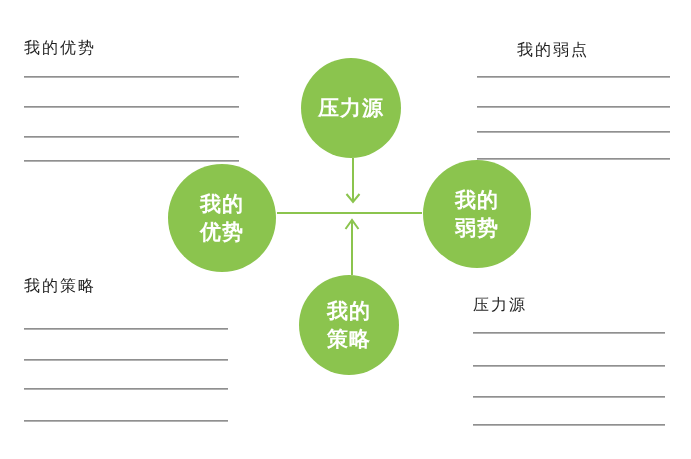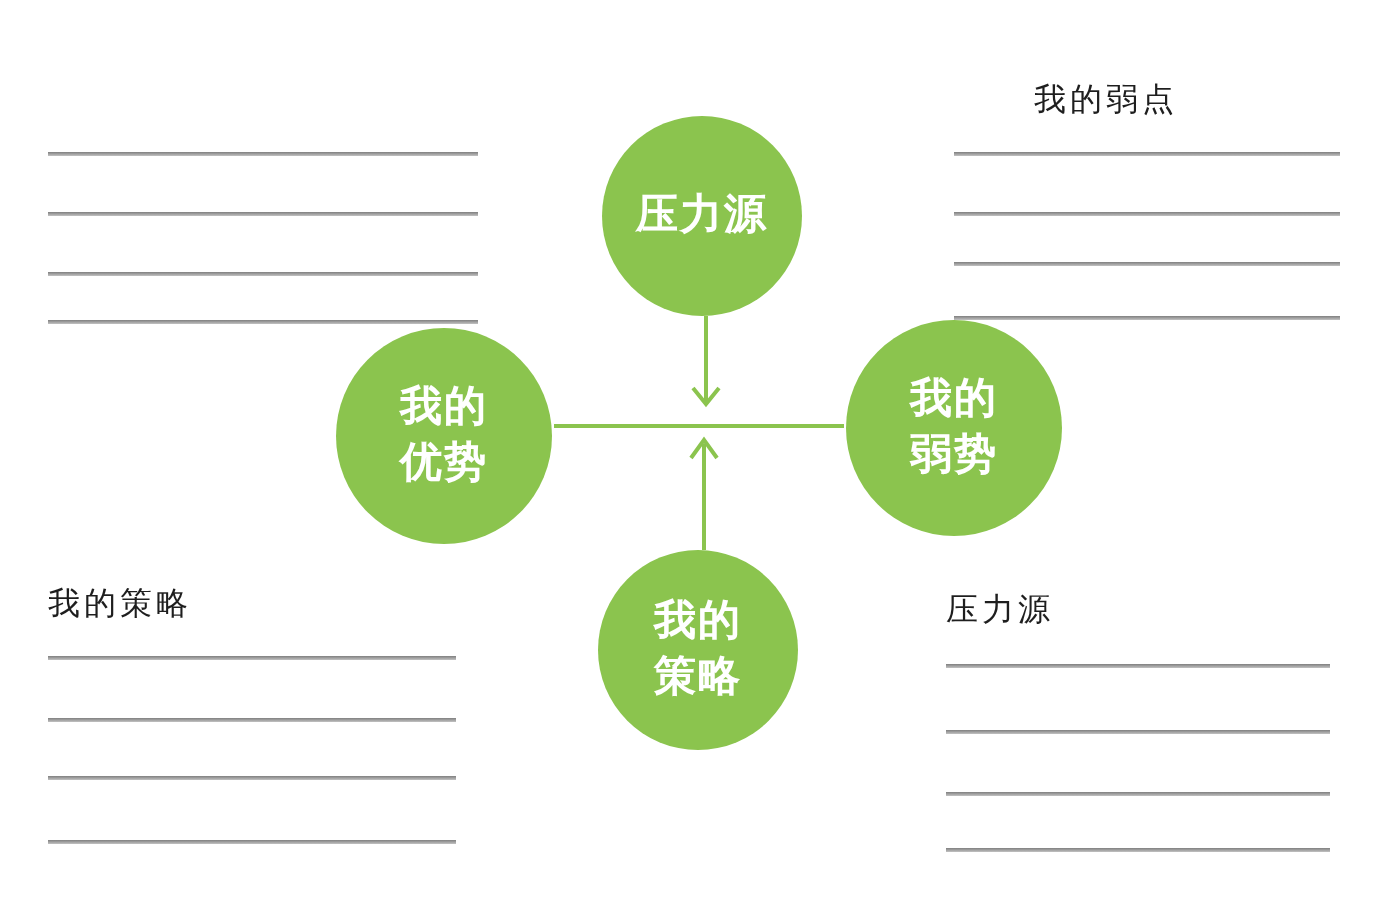--- a/index.html
+++ b/index.html
@@ -48,32 +48,33 @@
     left: 0; top: 0;
     width: 691px; height: 459px;
     pointer-events: none;
   }
 </style>
 </head>
 <body>
 
 <div id="worksheet">
 
+  <div class="corner-label" style="left:24px; top:38px;">我的优势</div>
   <div class="writing-line" style="left:24px; top:76px;  width:215px;"></div>
   <div class="writing-line" style="left:24px; top:106px; width:215px;"></div>
   <div class="writing-line" style="left:24px; top:136px; width:215px;"></div>
   <div class="writing-line" style="left:24px; top:160px; width:215px;"></div>
 
   <div class="corner-label" style="left:477px; top:40px;margin-left:40px;">我的弱点</div>
   <div class="writing-line" style="left:477px; top:76px;  width:193px;"></div>
   <div class="writing-line" style="left:477px; top:106px; width:193px;"></div>
   <div class="writing-line" style="left:477px; top:131px; width:193px;"></div>
   <div class="writing-line" style="left:477px; top:158px; width:193px;"></div>
 
-  <div class="corner-label" style="left:24px; top:292px;">我的策略</div>
+  <div class="corner-label" style="left:24px; top:276px;">我的策略</div>
   <div class="writing-line" style="left:24px; top:328px; width:204px;"></div>
   <div class="writing-line" style="left:24px; top:359px; width:204px;"></div>
   <div class="writing-line" style="left:24px; top:388px; width:204px;"></div>
   <div class="writing-line" style="left:24px; top:420px; width:204px;"></div>
 
   <div class="corner-label" style="left:473px; top:295px;">压力源</div>
   <div class="writing-line" style="left:473px; top:332px; width:192px;"></div>
   <div class="writing-line" style="left:473px; top:365px; width:192px;"></div>
   <div class="writing-line" style="left:473px; top:396px; width:192px;"></div>
   <div class="writing-line" style="left:473px; top:424px; width:192px;"></div>

